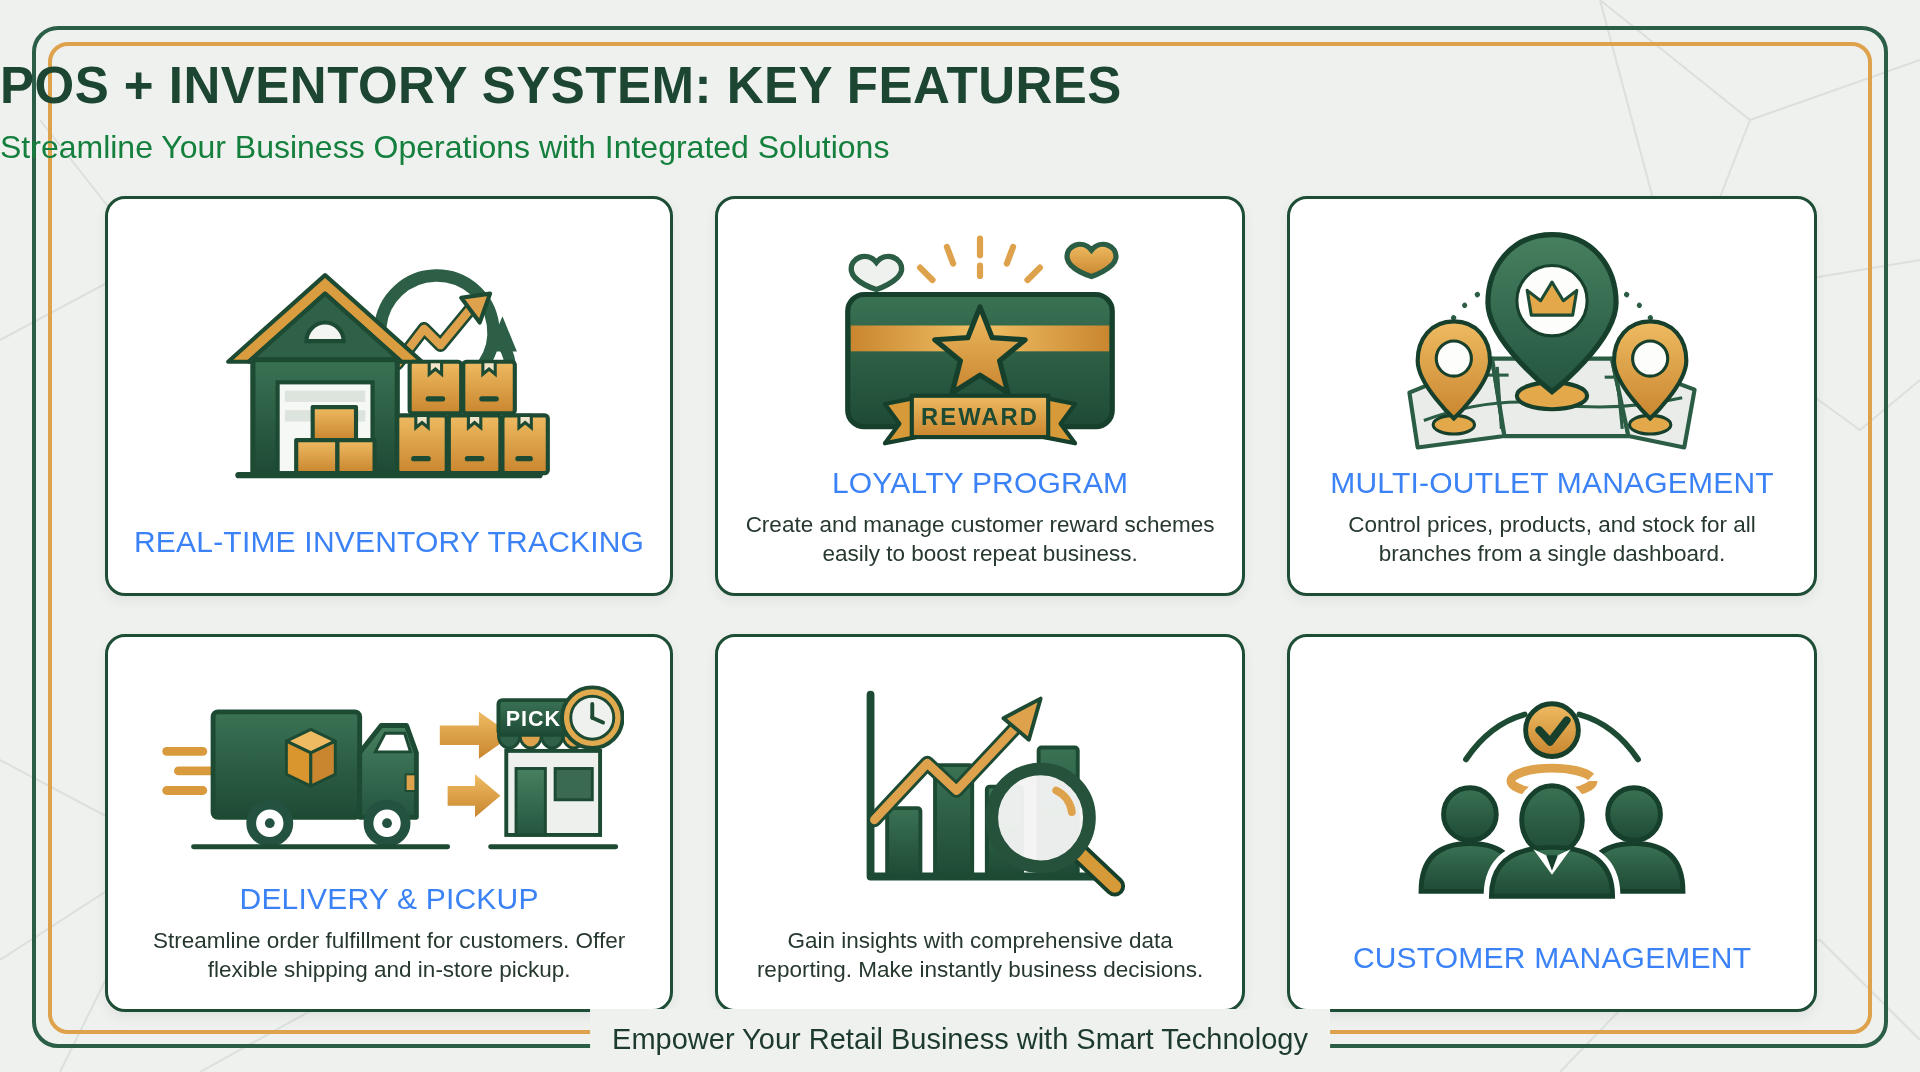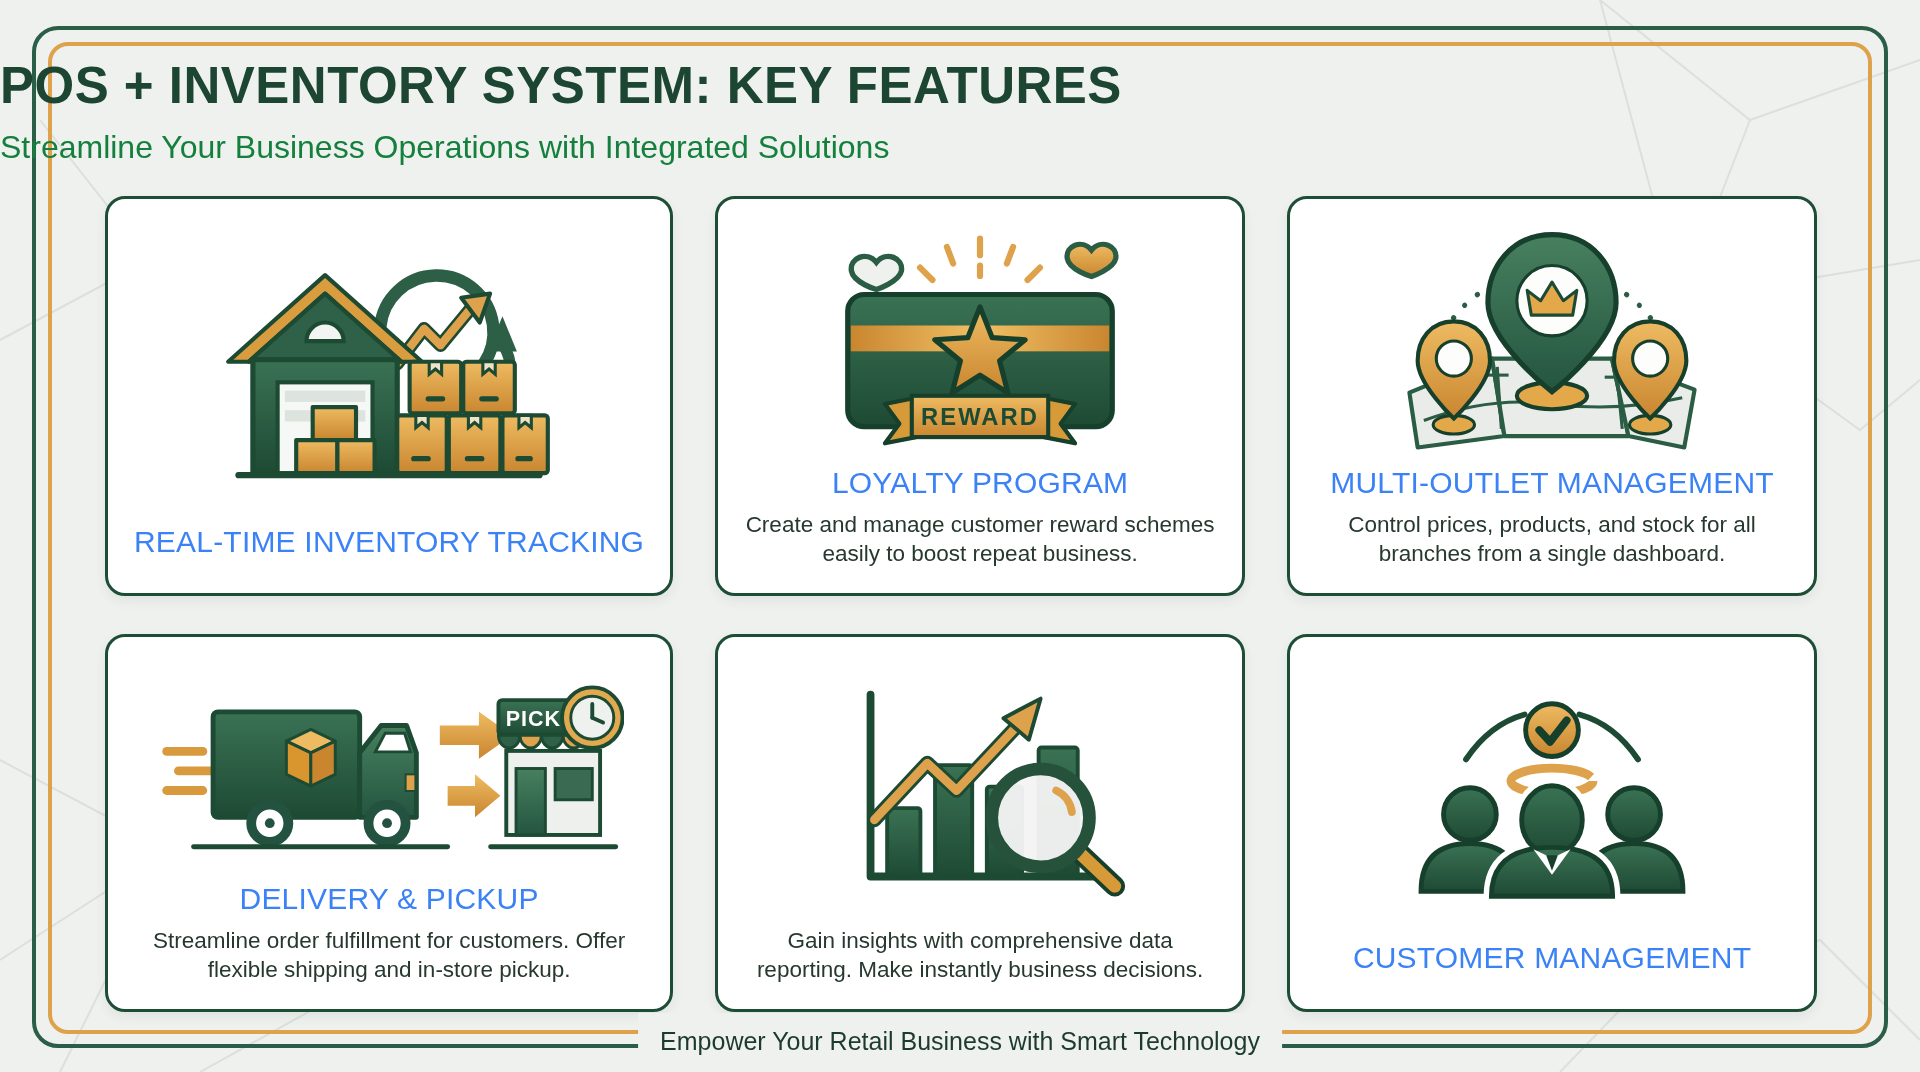--- a/index.html
+++ b/index.html
@@ -47,21 +47,21 @@
     letter-spacing:0.2px; margin-bottom:10px; white-space:nowrap;
   }
   .card-desc {
     font-size:22.5px; line-height:1.32; color:#27392f; text-align:center;
     max-width:480px;
   }
   .footer {
     position:absolute; left:50%; bottom:2px; transform:translateX(-50%);
     background:#eff1ef; padding:14px 22px; z-index:3;
   }
-  .footer-text { font-size:25px; font-weight:500; color:#1d3b2d; white-space:nowrap; }
+  .footer-text { font-size:29px; font-weight:500; color:#1d3b2d; white-space:nowrap; }
   svg text { font-family:"Liberation Sans","DejaVu Sans",sans-serif; }
 </style>
 </head>
 <body>
 
 <svg width="0" height="0" style="position:absolute" aria-hidden="true">
   <defs>
     <linearGradient id="gGreen" x1="0" y1="0" x2="0" y2="1">
       <stop offset="0" stop-color="#3a7254"></stop>
         <stop offset="1" stop-color="#1e4a34"></stop>

